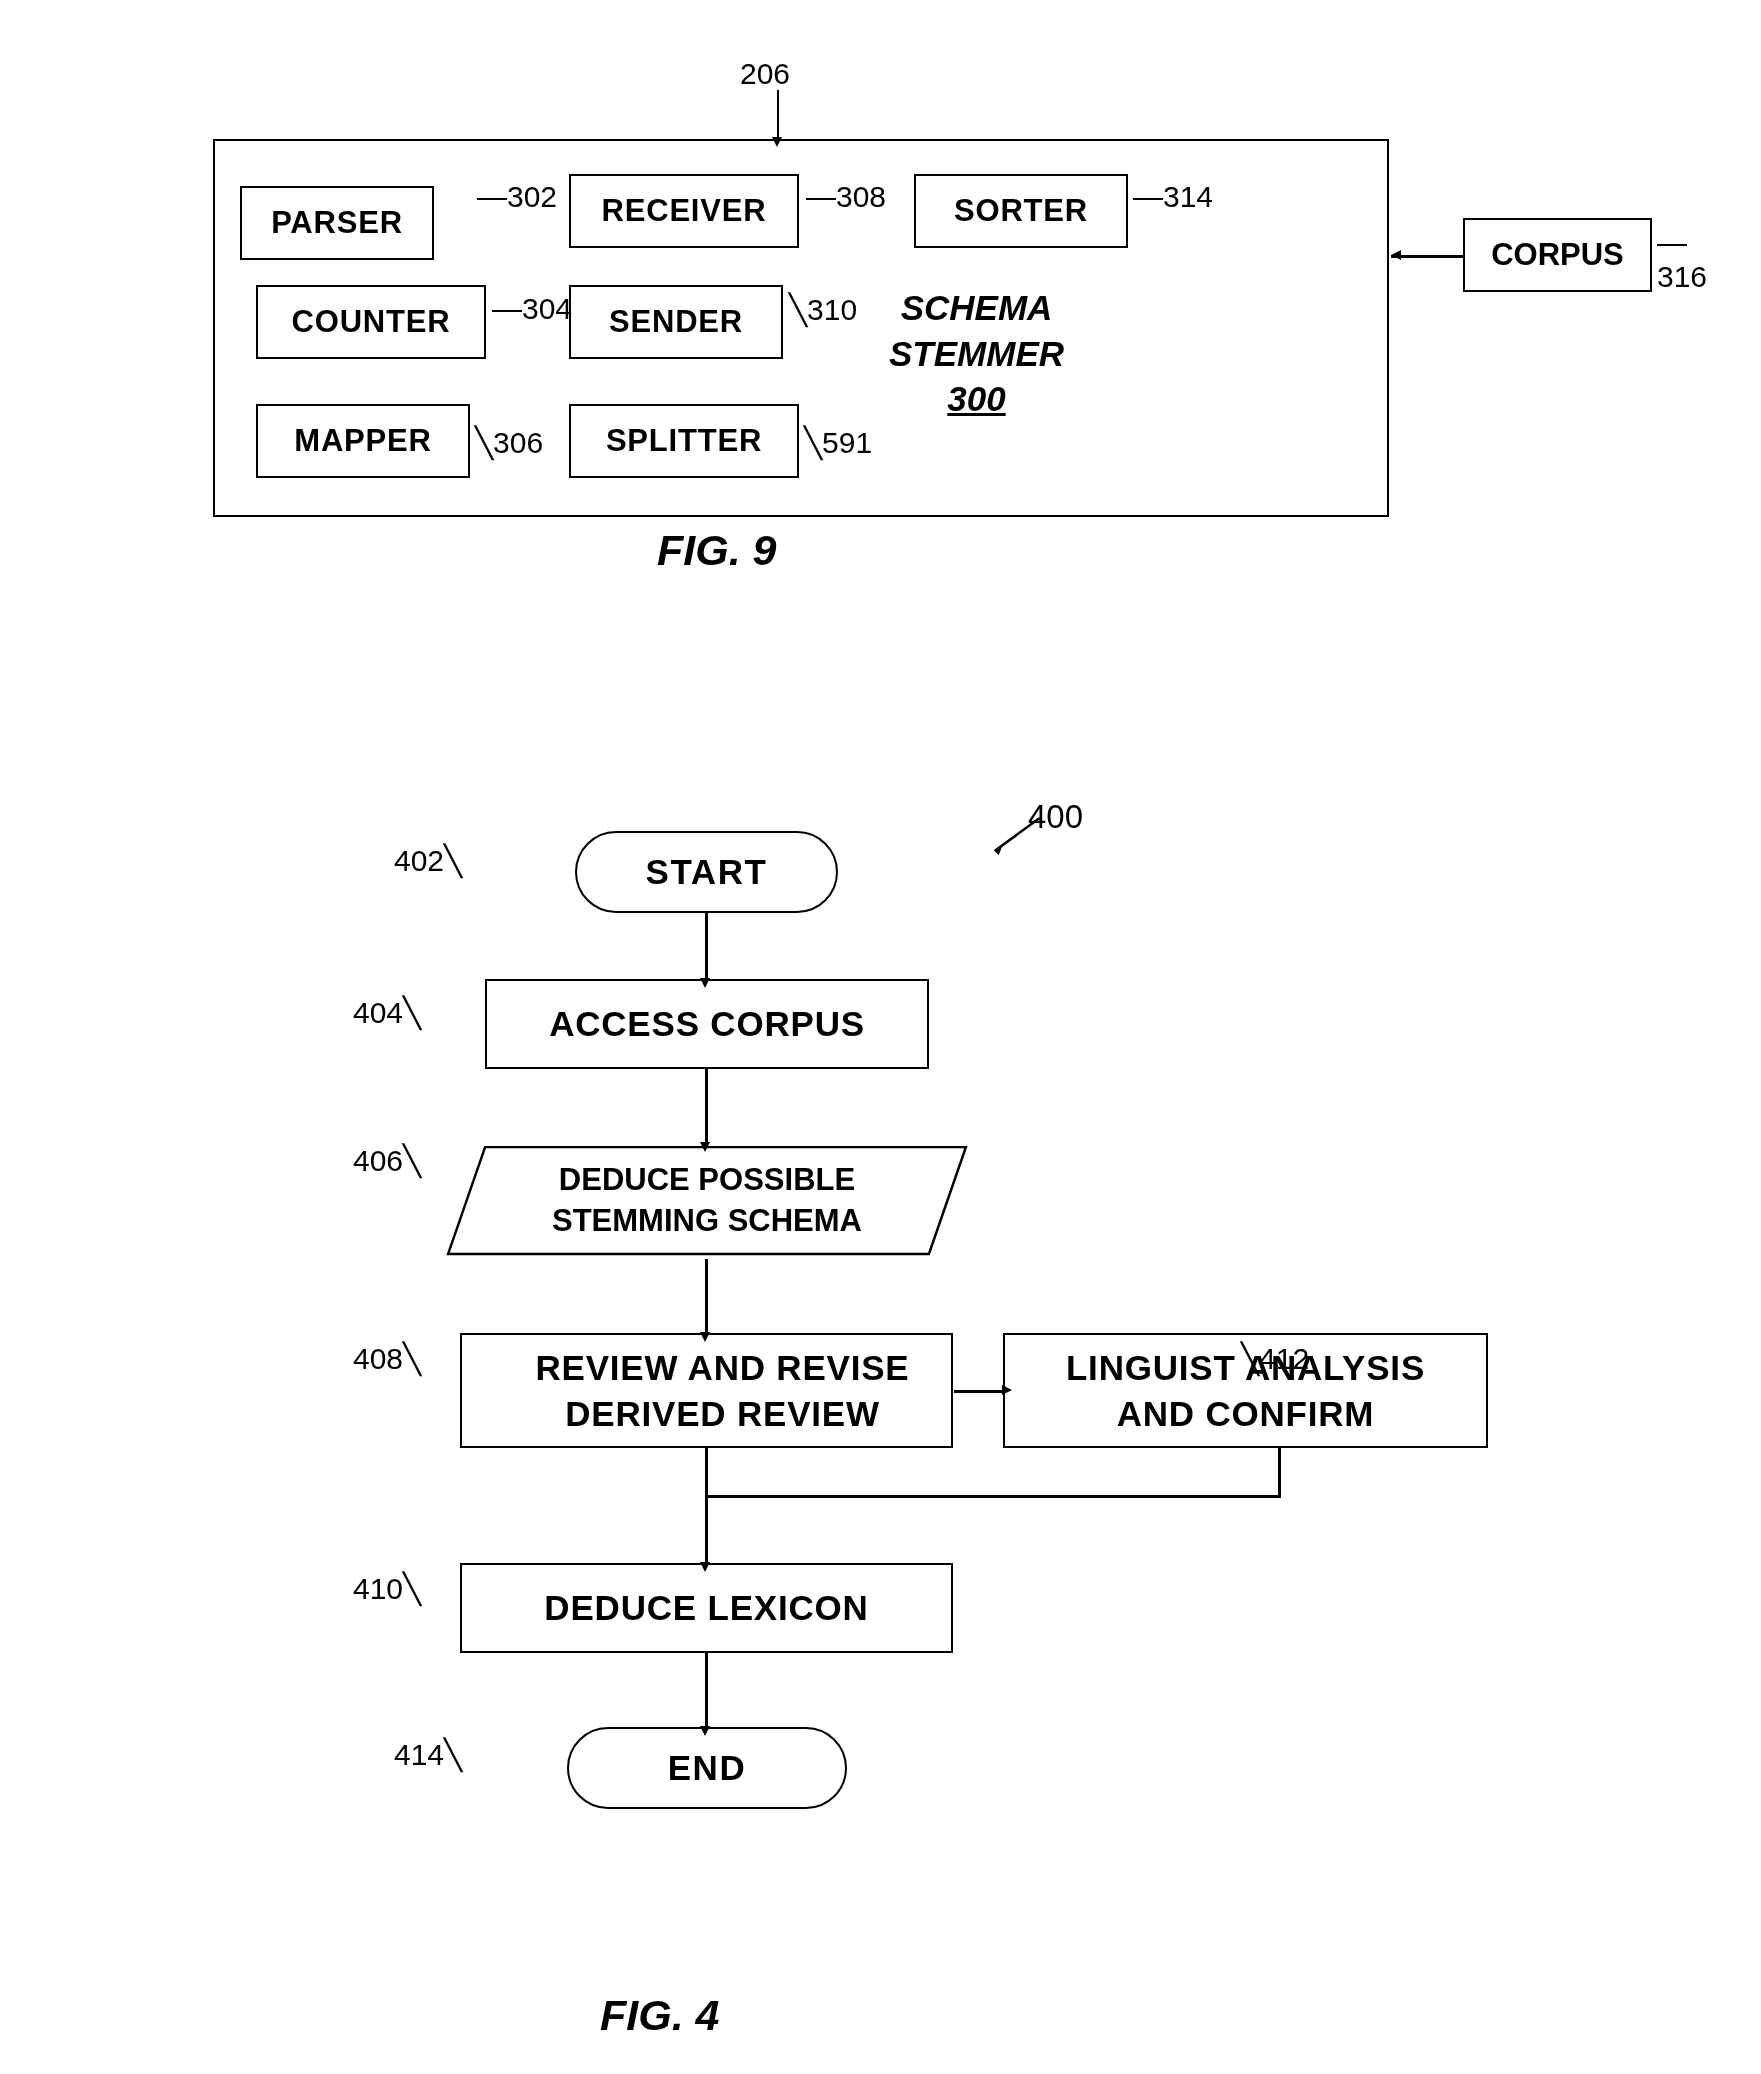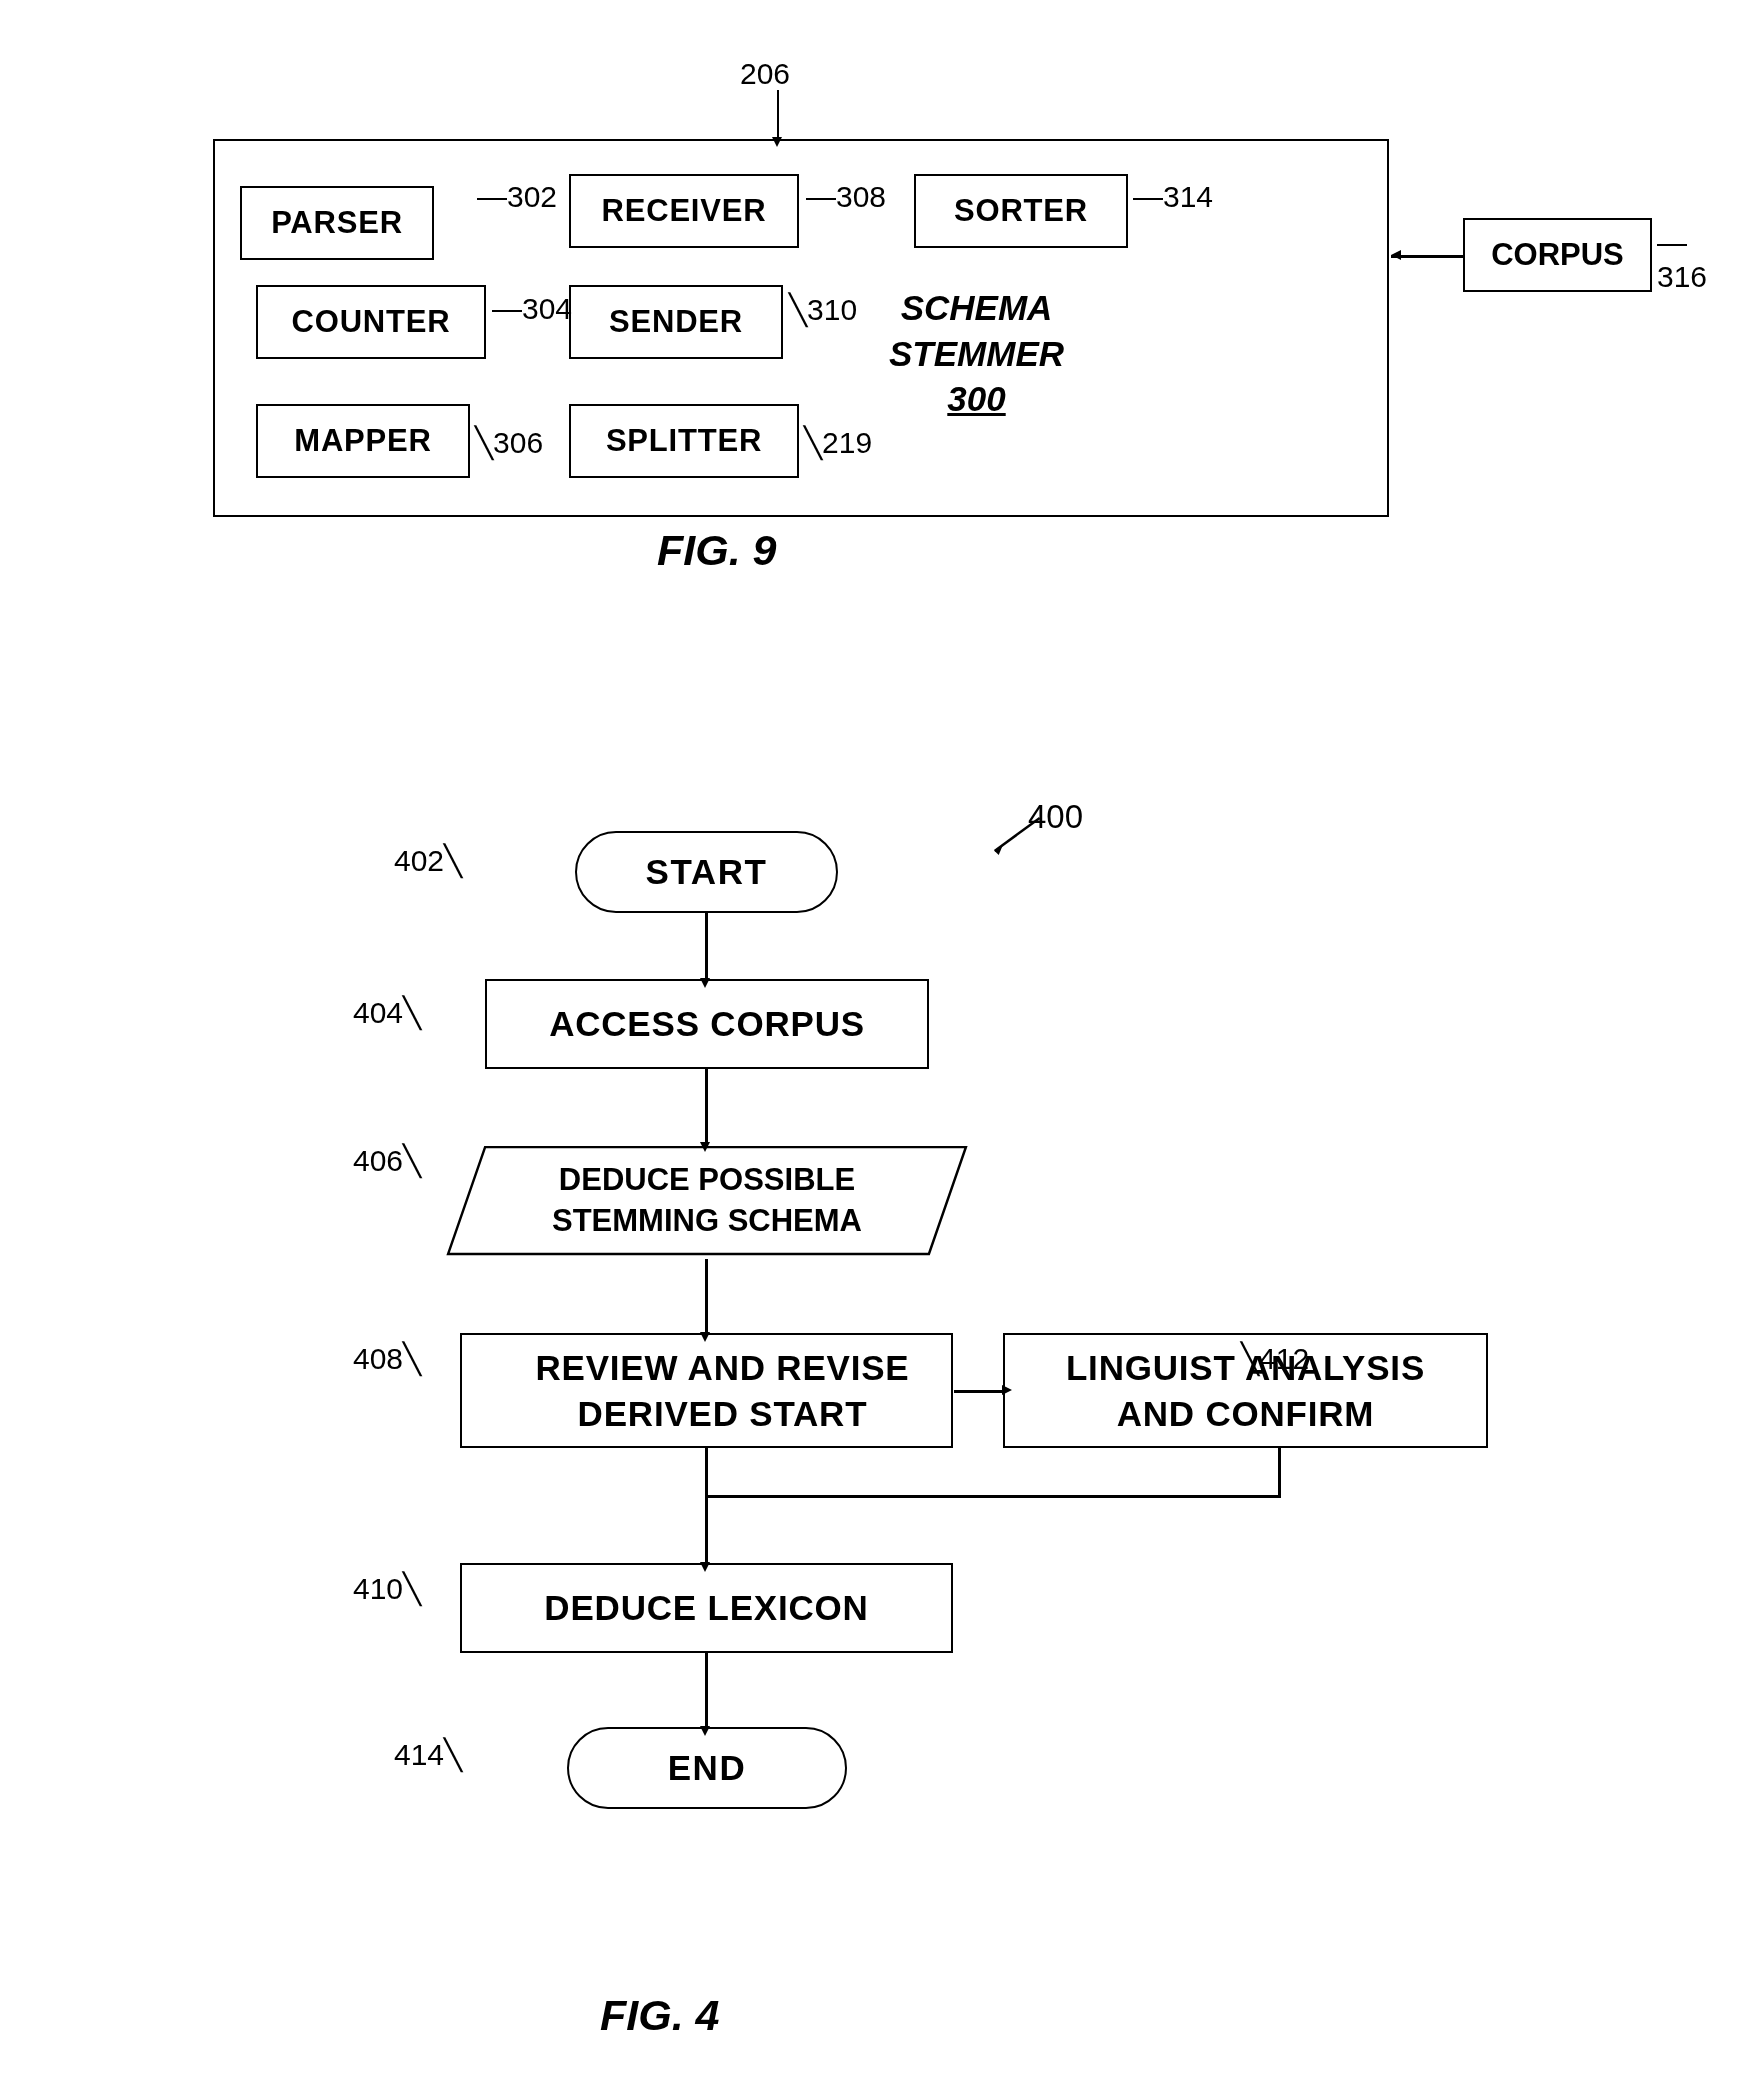--- a/index.html
+++ b/index.html
@@ -312,21 +312,21 @@
       <div class="comp-box sender-box">
         <span>SENDER</span>
       </div>
 
       <span class="ref-label" style="top:151px; left:574px;">╲310</span>
 
       <div class="comp-box splitter-box">
         <span>SPLITTER</span>
       </div>
 
-      <span class="ref-label" style="top:284px; left:589px;">╲219</span>
+      <span class="ref-label" style="top:284px; left:589px;">╲591</span>
 
       <div class="comp-box sorter-box">
         <span>SORTER</span>
       </div>
 
       <span class="ref-label" style="top:39px; left:918px;">—314</span>
 
       <div class="schema-label">
         <div>SCHEMA</div>
         <div>STEMMER</div>
@@ -384,21 +384,21 @@
       </div>
     </div>
 
     <div class="v-arrow" style="top:535px; left:541px; height:74px;"></div>
 
     <span class="ref-label" style="top:617px; left:189px; font-size:30px;">408╲</span>
 
     <div class="flow-rect" style="top:609px; left:296px; width:493px; height:115px;padding-left:32px;">
       <span style="text-align:center; line-height:1.3;">
         <div>REVIEW AND REVISE</div>
-        <div>DERIVED START</div>
+        <div>DERIVED REVIEW</div>
       </span>
     </div>
 
     <span class="ref-label" style="top:617px; left:1077px; font-size:30px;">╲412</span>
 
     <div class="flow-rect" style="top:609px; left:839px; width:485px; height:115px;">
       <span style="text-align:center; line-height:1.3;">
         <div>LINGUIST ANALYSIS</div>
         <div>AND CONFIRM</div>
       </span>

